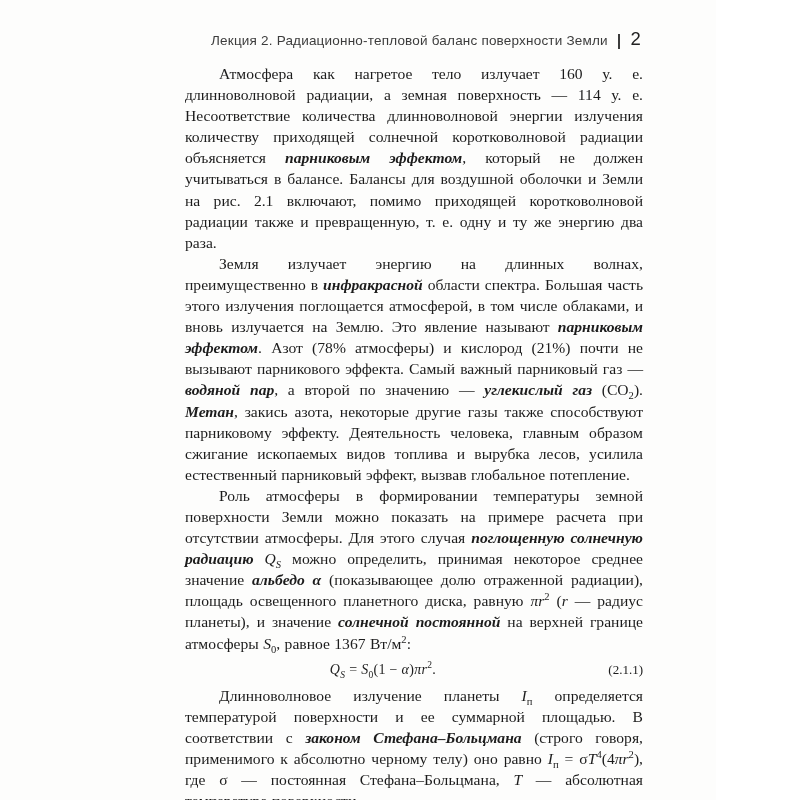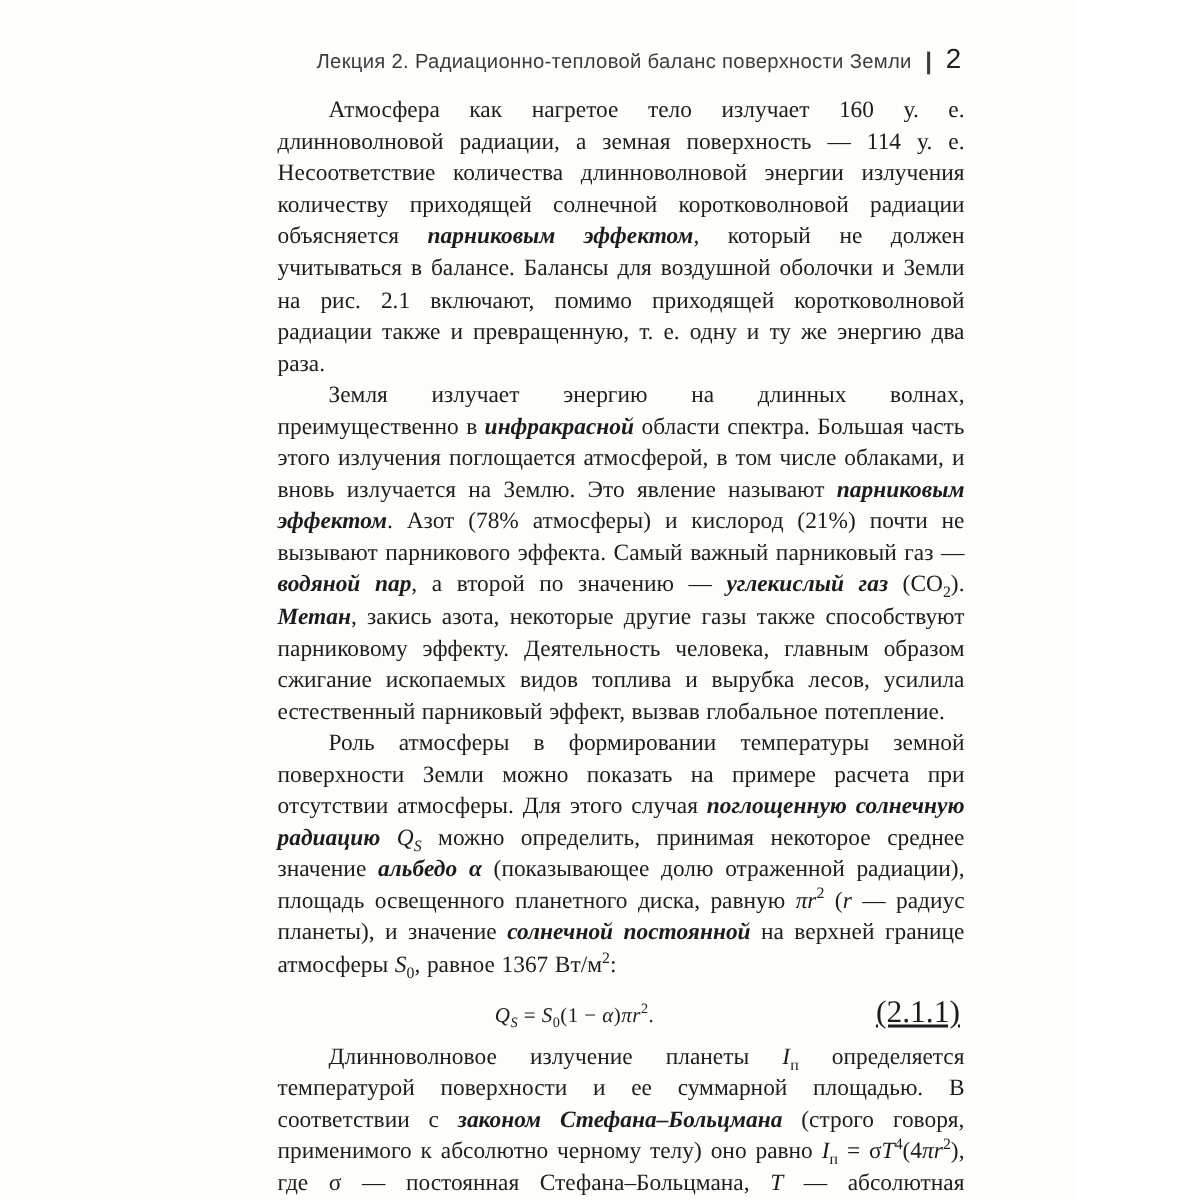--- a/index.html
+++ b/index.html
@@ -67,23 +67,22 @@
     color: #1c1c1c;
   }
   .eq-body {
     flex: 1;
     text-align: center;
     font-size: 14px;
     letter-spacing: 0.3px;
   }
   .eq-num {
     width: 62px;
-    text-align: center;
-    font-size: 21px;
-    text-decoration: underline;
+    text-align: right;
+    font-size: 13px;
   }
 </style>
 </head>
 <body>
 
 <div class="page">
   <div class="content">
     <div class="header">
       <span class="header-title">Лекция 2. Радиационно-тепловой баланс поверхности Земли</span>
       <span class="header-sep">|</span>

